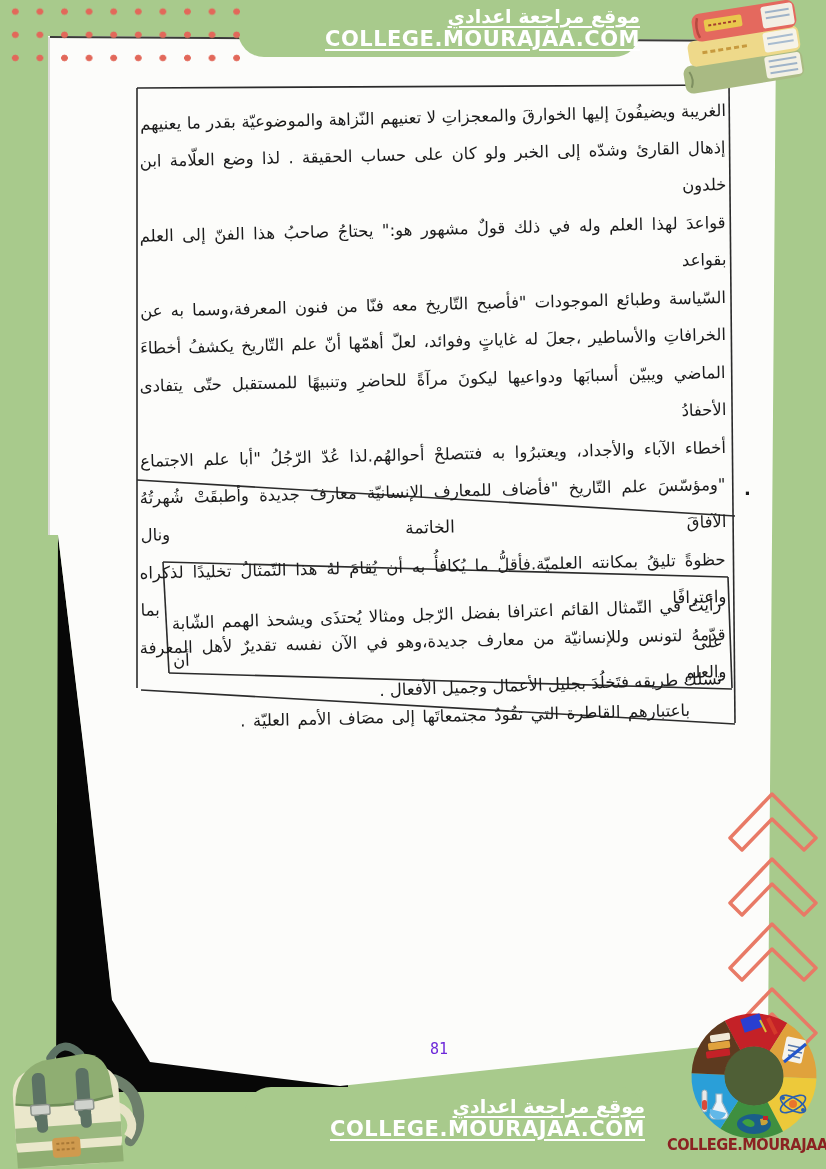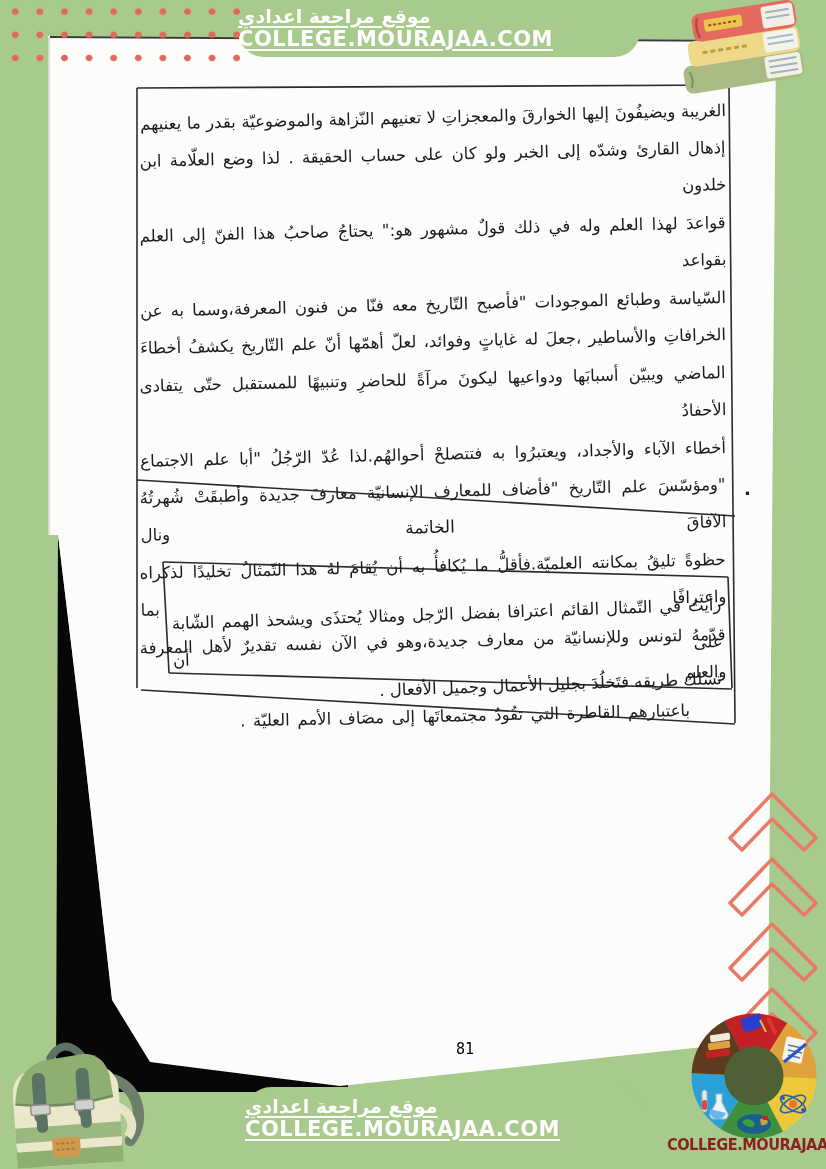--- a/index.html
+++ b/index.html
@@ -21,25 +21,25 @@
     direction:rtl;color:var(--ink,#1b1b1b);font-size:16.5px;line-height:37.4px;}
   .bline{text-align:justify;text-align-last:justify;transform:rotate(-1.35deg);transform-origin:right center;}
   .box1-lines .bline:last-child{padding-left:100px;padding-right:36px;}
   .stray-period{position:absolute;left:744px;top:478px;font-size:18px;font-weight:bold;color:var(--ink,#1b1b1b);}
   .conclusion-heading{position:absolute;left:350px;top:517px;width:160px;text-align:center;
     direction:rtl;color:var(--ink,#1b1b1b);font-size:17px;transform:rotate(-1.5deg);}
   .box2-lines{position:absolute;left:172px;top:586px;width:550px;
     direction:rtl;color:var(--ink,#1b1b1b);font-size:16.5px;line-height:37px;}
   .box2-lines .bline{transform:rotate(-2deg);}
   .box2-lines .bline:last-child{text-align:right;text-align-last:right;padding-left:170px;}
-  .page-number{position:absolute;left:430px;top:1040px;width:44px;text-align:right;
-    font-size:15px;color:#000000;font-family:"DejaVu Sans Mono","DejaVu Sans",sans-serif;}
-
-  
-  .banner{background:var(--bg_green,#a8ca8c);text-align:left;color:var(--banner_text,#ffffff);}
+  .page-number{position:absolute;left:430px;top:1040px;width:44px;text-align:left;
+    font-size:15px;color:#6d28d9;font-family:"DejaVu Sans Mono","DejaVu Sans",sans-serif;}
+
+  
+  .banner{background:var(--bg_green,#a8ca8c);text-align:right;color:var(--banner_text,#ffffff);}
   .banner .b-ar{font-size:19px;font-weight:bold;direction:rtl;
     text-decoration:underline;text-underline-offset:3px;text-decoration-thickness:2px;}
   .banner .b-en{font-size:21px;font-weight:bold;letter-spacing:.5px;
     text-decoration:underline;text-underline-offset:3px;text-decoration-thickness:2px;}
   .banner-top{left:238px;top:0;width:402px;height:57px;border-radius:0 0 26px 26px;padding-top:5px;box-sizing:border-box;}
   .banner-bottom{left:245px;top:1087px;width:400px;height:82px;border-radius:26px 26px 0 0;padding-top:8px;box-sizing:border-box;}
 
   
   .dots{left:0;top:0;width:240px;height:64px;
     background-image:radial-gradient(circle,var(--coral,#e2685a) 3px,rgba(0,0,0,0) 3.6px);

